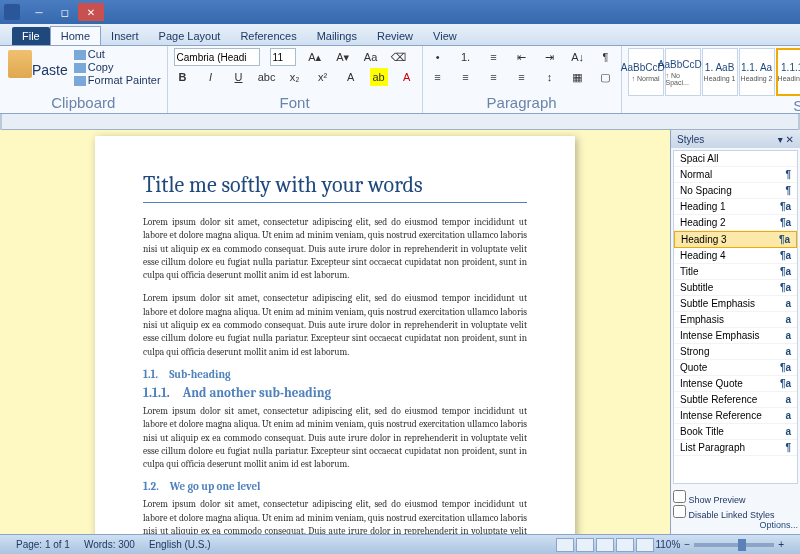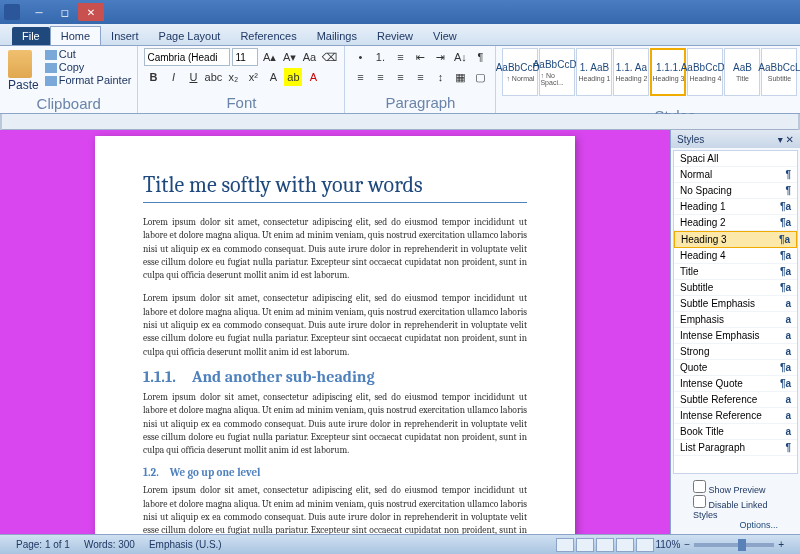--- a/index.html
+++ b/index.html
@@ -11,51 +11,51 @@
 .winbtn{width:26px;height:18px;display:flex;align-items:center;justify-content:center;font-size:10px;color:#fff;cursor:pointer}
 .winbtn.close{background:#c8504f;border-radius:0 0 0 2px}
 .tabs{height:22px;background:linear-gradient(#e8f0fa,#d0e0f0);display:flex;align-items:flex-end;border-bottom:1px solid #8ba4c8}
 .tab{padding:3px 10px;font-size:11px;color:#1f3864;cursor:pointer}
 .tab.file{background:#1f497d;color:#fff;border-radius:2px 2px 0 0;margin-left:12px}
 .tab.active{background:#f6f9fd;border:1px solid #8ba4c8;border-bottom:none}
 .ribbon{height:68px;background:#f6f9fd;border-bottom:1px solid #8ba4c8;display:flex}
 .group{border-right:1px solid #c5d4e8;padding:2px 6px 1px;display:flex;flex-direction:column;justify-content:space-between}
 .group-label{font-size:15px;color:#6a84aa;text-align:center;padding:1px 0}
 .group-body{display:flex;align-items:flex-start;gap:4px;flex:1}
-.btn{display:flex;flex-direction:column;align-items:flex-start;padding:2px;cursor:pointer;font-size:12px;color:#1f3864}
+.btn{display:flex;flex-direction:row;align-items:flex-end;padding:2px;cursor:pointer;font-size:14px;color:#1f3864}
 .paste-icon{width:24px;height:28px;background:linear-gradient(#f0c070,#e0a850);border-radius:2px}
 .clip-small{display:flex;flex-direction:column;gap:1px}
 .clip-small span{font-size:11px;color:#1f3864;cursor:pointer;white-space:nowrap}
 .clip-small .ico{display:inline-block;width:12px;height:10px;background:#7aa8d8;margin-right:2px;vertical-align:middle}
 .font-ctrls{display:flex;flex-direction:column;gap:2px}
-.font-row{display:flex;gap:2px;align-items:center}
+.font-row{display:flex;gap:10px;align-items:center}
 select,input.fontbox{font-size:10px;border:1px solid #abc;height:18px;padding:0 2px;background:#fff}
 .ico-btn{width:18px;height:18px;border:1px solid transparent;display:flex;align-items:center;justify-content:center;font-size:11px;cursor:pointer;color:#333}
 .para-ctrls{display:flex;flex-direction:column;gap:2px}
 .styles-gallery{display:flex;gap:1px;align-items:center}
 .style-item{width:36px;height:48px;border:1px solid #c5d4e8;background:#fff;display:flex;flex-direction:column;align-items:center;justify-content:center;cursor:pointer;font-size:7px}
 .style-item.sel{border:2px solid #f0ab00}
 .style-item .prev{font-size:10px;color:#1f497d}
 .style-item .lbl{font-size:7px;color:#555;margin-top:2px}
 .ruler{height:16px;background:#e8eef5;border-bottom:1px solid #a0b0c8;margin:0 2px;position:relative}
 .main{display:flex;height:404px}
-.doc-area{flex:1;background:#d946ef;overflow:auto;position:relative}
+.doc-area{flex:1;background:#fef9c3;overflow:auto;position:relative}
 .page{width:480px;min-height:620px;background:#fff;margin:6px auto;box-shadow:2px 2px 8px rgba(0,0,0,.3);padding:36px 48px}
 .page h1{font-family:Cambria,serif;font-weight:normal;color:#1f497d;font-size:22px;border-bottom:1px solid #4f81bd;padding-bottom:4px;margin-bottom:12px}
 .page p{font-family:Cambria,serif;font-size:9.5px;color:#333;line-height:1.4;margin-bottom:10px;text-align:justify}
 .page h2{font-family:Cambria,serif;color:#1f497d;font-size:13px;font-weight:bold;margin:8px 0 6px}
 .page h3{font-family:Cambria,serif;color:#4f81bd;font-size:11px;font-weight:bold;margin:6px 0 4px}
-.page h4{font-family:Cambria,serif;color:#4f81bd;font-size:16px;font-weight:bold;margin:4px 0 4px}
+.page h4{font-family:Cambria,serif;color:#4f81bd;font-size:13px;font-weight:bold;margin:4px 0 4px}
 .styles-pane{width:130px;background:#f4f7fb;border-left:1px solid #8ba4c8;display:flex;flex-direction:column}
 .pane-hdr{height:18px;background:linear-gradient(#e0e8f2,#c8d6e8);font-size:10px;padding:2px 6px;color:#1f3864;display:flex;justify-content:space-between;align-items:center}
 .style-list{flex:1;overflow:auto;background:#fff;margin:2px;border:1px solid #c5d4e8}
 .style-row{display:flex;justify-content:space-between;padding:2px 6px;font-size:10px;cursor:pointer;border-bottom:1px solid #f0f4f8}
 .style-row.sel{background:#fce8a8;border:1px solid #f0ab00}
 .style-row .mk{color:#1f497d;font-weight:bold}
-.pane-ft{padding:4px 22px;font-size:9px;color:#1f3864}
+.pane-ft{padding:4px 2px;font-size:9px;color:#1f3864}
 .pane-ft label{display:block}
 .pane-ft .opts{text-align:right;color:#1f497d;cursor:pointer}
 .statusbar{height:20px;background:linear-gradient(#cfe0f2,#aac4e0);border-top:1px solid #8ba4c8;display:flex;align-items:center;font-size:10px;color:#1f3864;padding:0 16px}
 .statusbar .seg{margin-right:14px}
 .statusbar .spacer{flex:1}
 .view-btn{width:18px;height:14px;border:1px solid #8ba4c8;margin:0 1px;background:#e8f0fa;cursor:pointer}
 .zoom{display:flex;align-items:center;gap:4px}
 .slider{width:80px;height:4px;background:#8ba4c8;position:relative}
 .slider .thumb{width:8px;height:12px;background:#5a82b8;position:absolute;top:-4px;left:44px}
 </style>
@@ -200,20 +200,21 @@
 </div>
 
 <div class="ruler"></div>
 
 <div class="main">
   <div class="doc-area">
     <div class="page">
       <h1>Title me softly with your words</h1>
       <p>Lorem ipsum dolor sit amet, consectetur adipiscing elit, sed do eiusmod tempor incididunt ut labore et dolore magna aliqua. Ut enim ad minim veniam, quis nostrud exercitation ullamco laboris nisi ut aliquip ex ea commodo consequat. Duis aute irure dolor in reprehenderit in voluptate velit esse cillum dolore eu fugiat nulla pariatur. Excepteur sint occaecat cupidatat non proident, sunt in culpa qui officia deserunt mollit anim id est laborum.</p>
       <p>Lorem ipsum dolor sit amet, consectetur adipiscing elit, sed do eiusmod tempor incididunt ut labore et dolore magna aliqua. Ut enim ad minim veniam, quis nostrud exercitation ullamco laboris nisi ut aliquip ex ea commodo consequat. Duis aute irure dolor in reprehenderit in voluptate velit esse cillum dolore eu fugiat nulla pariatur. Excepteur sint occaecat cupidatat non proident, sunt in culpa qui officia deserunt mollit anim id est laborum.</p>
+      <h3>1.1. Sub-heading</h3>
       <h4>1.1.1. And another sub-heading</h4>
       <p>Lorem ipsum dolor sit amet, consectetur adipiscing elit, sed do eiusmod tempor incididunt ut labore et dolore magna aliqua. Ut enim ad minim veniam, quis nostrud exercitation ullamco laboris nisi ut aliquip ex ea commodo consequat. Duis aute irure dolor in reprehenderit in voluptate velit esse cillum dolore eu fugiat nulla pariatur. Excepteur sint occaecat cupidatat non proident, sunt in culpa qui officia deserunt mollit anim id est laborum.</p>
       <h3>1.2. We go up one level</h3>
       <p>Lorem ipsum dolor sit amet, consectetur adipiscing elit, sed do eiusmod tempor incididunt ut labore et dolore magna aliqua. Ut enim ad minim veniam, quis nostrud exercitation ullamco laboris nisi ut aliquip ex ea commodo consequat. Duis aute irure dolor in reprehenderit in voluptate velit esse cillum dolore eu fugiat nulla pariatur. Excepteur sint occaecat cupidatat non proident, sunt in culpa qui</p>
     </div>
   </div>
 
   <div class="styles-pane">
     <div class="pane-hdr">
       <span>Styles</span>
@@ -301,21 +302,21 @@
       <label><input type="checkbox" style=""> <span>Show Preview</span></label>
       <label><input type="checkbox" style=""> <span>Disable Linked Styles</span></label>
       <div class="opts">Options...</div>
     </div>
   </div>
 </div>
 
 <div class="statusbar">
   <span class="seg">Page: 1 of 1</span>
   <span class="seg">Words: 300</span>
-  <span class="seg">Emphasis (U.S.)</span>
+  <span class="seg">English (U.S.)</span>
   <span class="spacer"></span>
   <div class="view-btn"></div>
   <div class="view-btn"></div>
   <div class="view-btn"></div>
   <div class="view-btn"></div>
   <div class="view-btn"></div>
   <div class="zoom">
     <span>110%</span>
     <span>−</span>
     <div class="slider">

